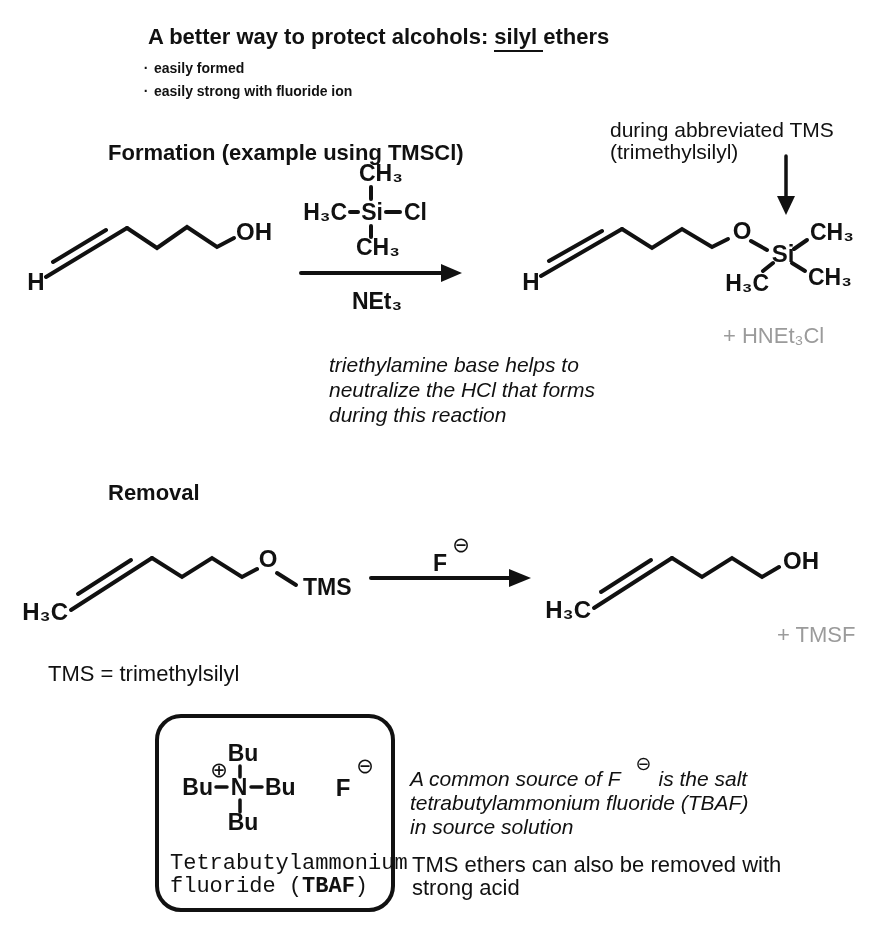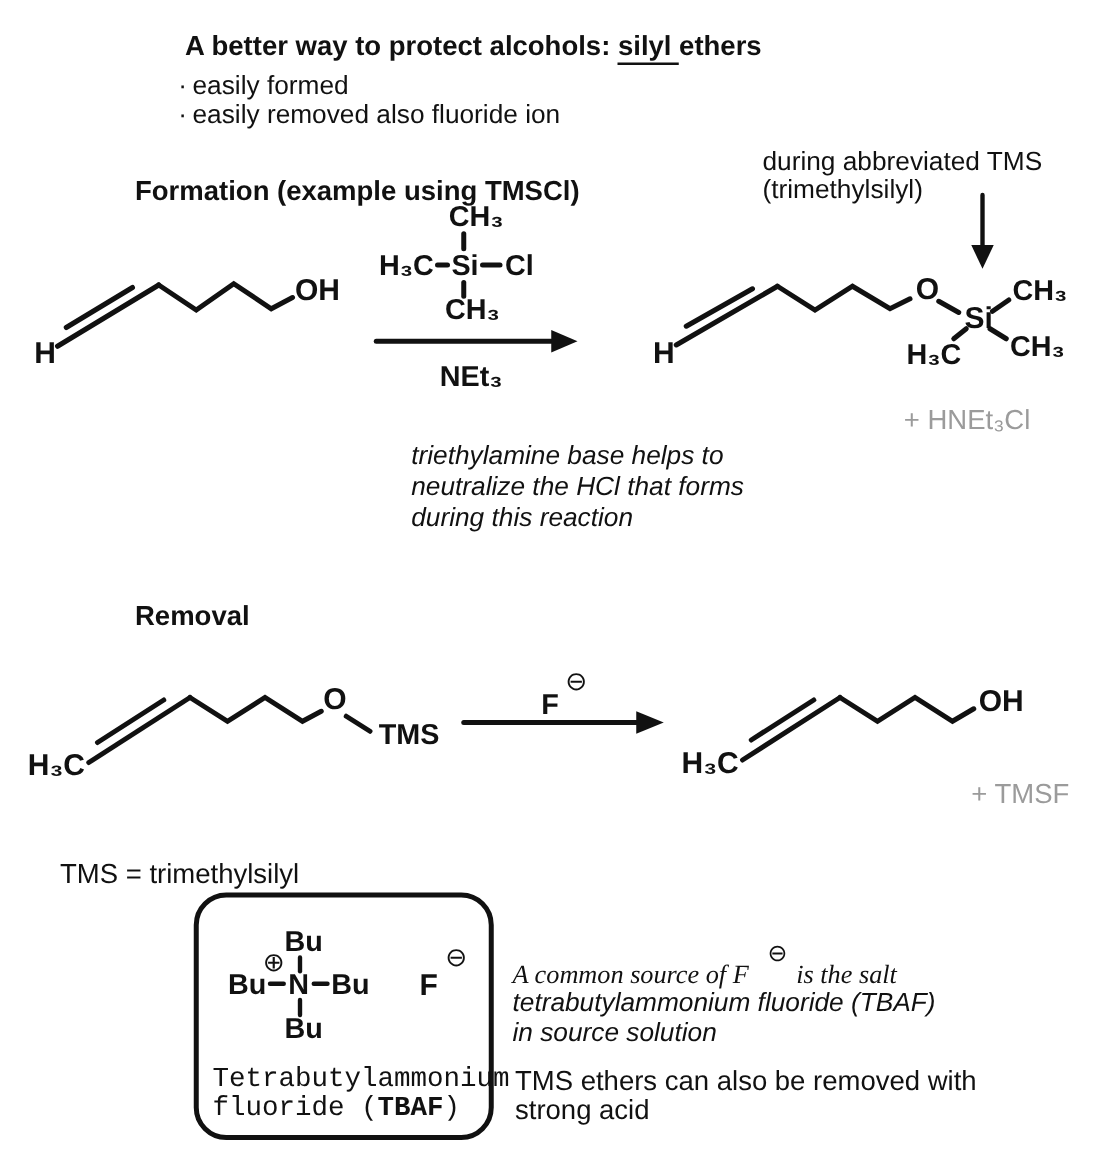--- a/index.html
+++ b/index.html
@@ -2,21 +2,21 @@
 <html><head>
 <meta charset="utf-8">
 <style>
   html,body{margin:0;padding:0;background:#fff;}
   #canvas{position:relative;width:876px;height:938px;background:#ffffff;overflow:hidden;
           font-family:"Liberation Sans","DejaVu Sans",sans-serif;color:#111;}
   #struct-layer{position:absolute;left:0;top:0;width:876px;height:938px;}
   .abs{position:absolute;}
   .title{font-size:22px;font-weight:bold;white-space:nowrap;}
   .title .ul{border-bottom:2.5px solid #111;padding-bottom:1px;}
-  .bullets{font-size:21px;line-height:23px;white-space:nowrap;}
+  .bullets{font-size:14px;line-height:23px;white-space:nowrap;font-weight:bold;}
   .bullets .dot{display:inline-block;width:16px;text-align:center;}
   .heading{font-size:22px;font-weight:bold;white-space:nowrap;margin-top:12px;}
   .plain{font-size:21px;line-height:22px;white-space:nowrap;}
   .italic{font-size:21px;line-height:25px;font-style:italic;white-space:nowrap;}
   .tbafbox{width:240px;height:198px;border:4px solid #111;border-radius:26px;box-sizing:border-box;}
   .caption{font-size:22px;line-height:23px;white-space:nowrap;}
   .caption b{font-weight:bold;}
   .charge-sup{position:absolute;top:-15px;margin-left:15px;font-size:19px;font-style:normal;}
   .after-charge{margin-left:38px;}
   svg text{font-family:"Liberation Sans","DejaVu Sans",sans-serif;font-weight:bold;font-size:23px;fill:#111;}
@@ -122,49 +122,49 @@
       <text class="charge" x="365" y="773" text-anchor="middle">⊖</text>
     </g>
   </svg>
 
   <div class="abs title" style="left:148px;top:24px;">
     <span>A better way to protect alcohols: </span><span class="ul">silyl </span><span>ethers</span>
   </div>
 
   <div class="abs bullets" style="left:138px;top:57px;">
     <div><span class="dot">·</span><span>easily formed</span></div>
-    <div><span class="dot">·</span><span>easily removed also fluoride ion</span></div>
+    <div><span class="dot">·</span><span>easily strong with fluoride ion</span></div>
   </div>
 
   <div class="abs heading" style="left:108px;top:128px;">Formation (example using TMSCl)</div>
 
   <div class="abs plain" style="left:610px;top:119px;">
     <div>during abbreviated TMS</div>
     <div>(trimethylsilyl)</div>
   </div>
 
   <div class="abs italic" style="left:329px;top:352px;">
     <div>triethylamine base helps to</div>
     <div>neutralize the HCl that forms</div>
     <div>during this reaction</div>
   </div>
 
   <div class="abs heading" style="left:108px;top:468px;">Removal</div>
 
-  <div class="abs plain" style="left:48px;top:688px;font-size:22px;">TMS = trimethylsilyl</div>
+  <div class="abs plain" style="left:48px;top:663px;font-size:22px;">TMS = trimethylsilyl</div>
 
   <div class="abs tbafbox" style="left:155px;top:714px;"></div>
 
   <div class="abs caption" style="left:170px;top:852px;font-family:Liberation Mono, monospace;">
     <div>Tetrabutylammonium</div>
     <div><span>fluoride (</span><b>TBAF</b><span>)</span></div>
   </div>
 
   <div class="abs italic" style="left:410px;top:767px;line-height:24px;">
-    <div style="position:relative;font-family:Liberation Serif, serif;">
+    <div style="position:relative;">
       <span>A common source of F</span><span class="charge-sup">⊖</span><span class="after-charge">is the salt</span>
     </div>
     <div>tetrabutylammonium fluoride (TBAF)</div>
     <div>in source solution</div>
   </div>
 
   <div class="abs plain" style="left:412px;top:853px;font-size:22px;line-height:23px;">
     <div>TMS ethers can also be removed with</div>
     <div>strong acid</div>
   </div>

